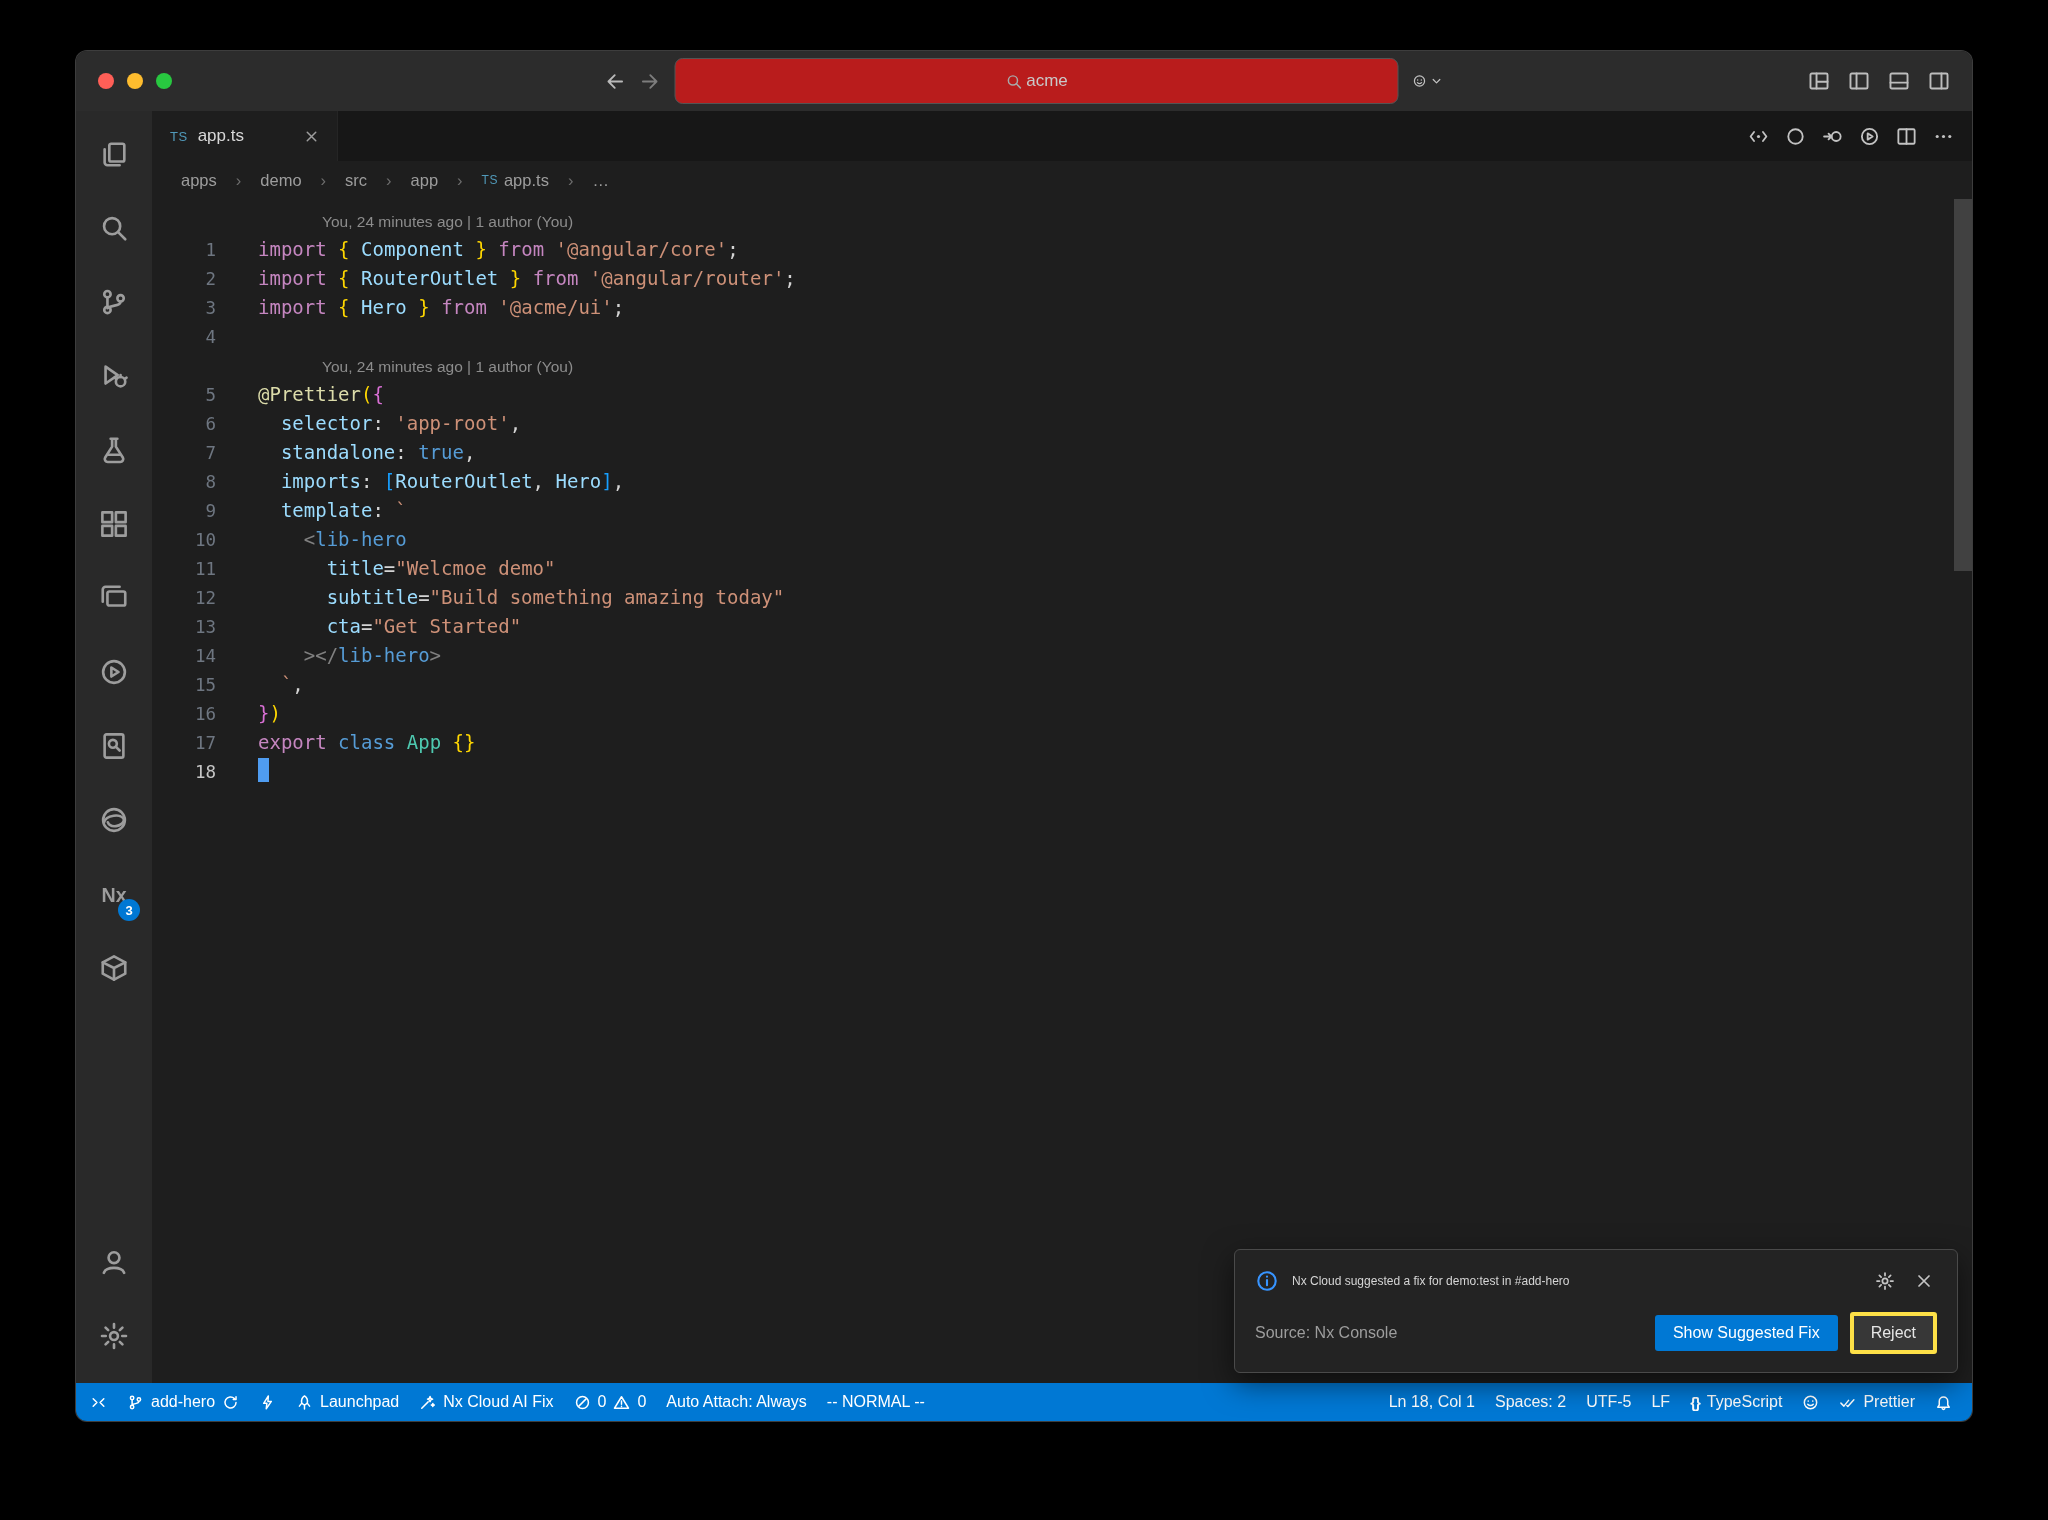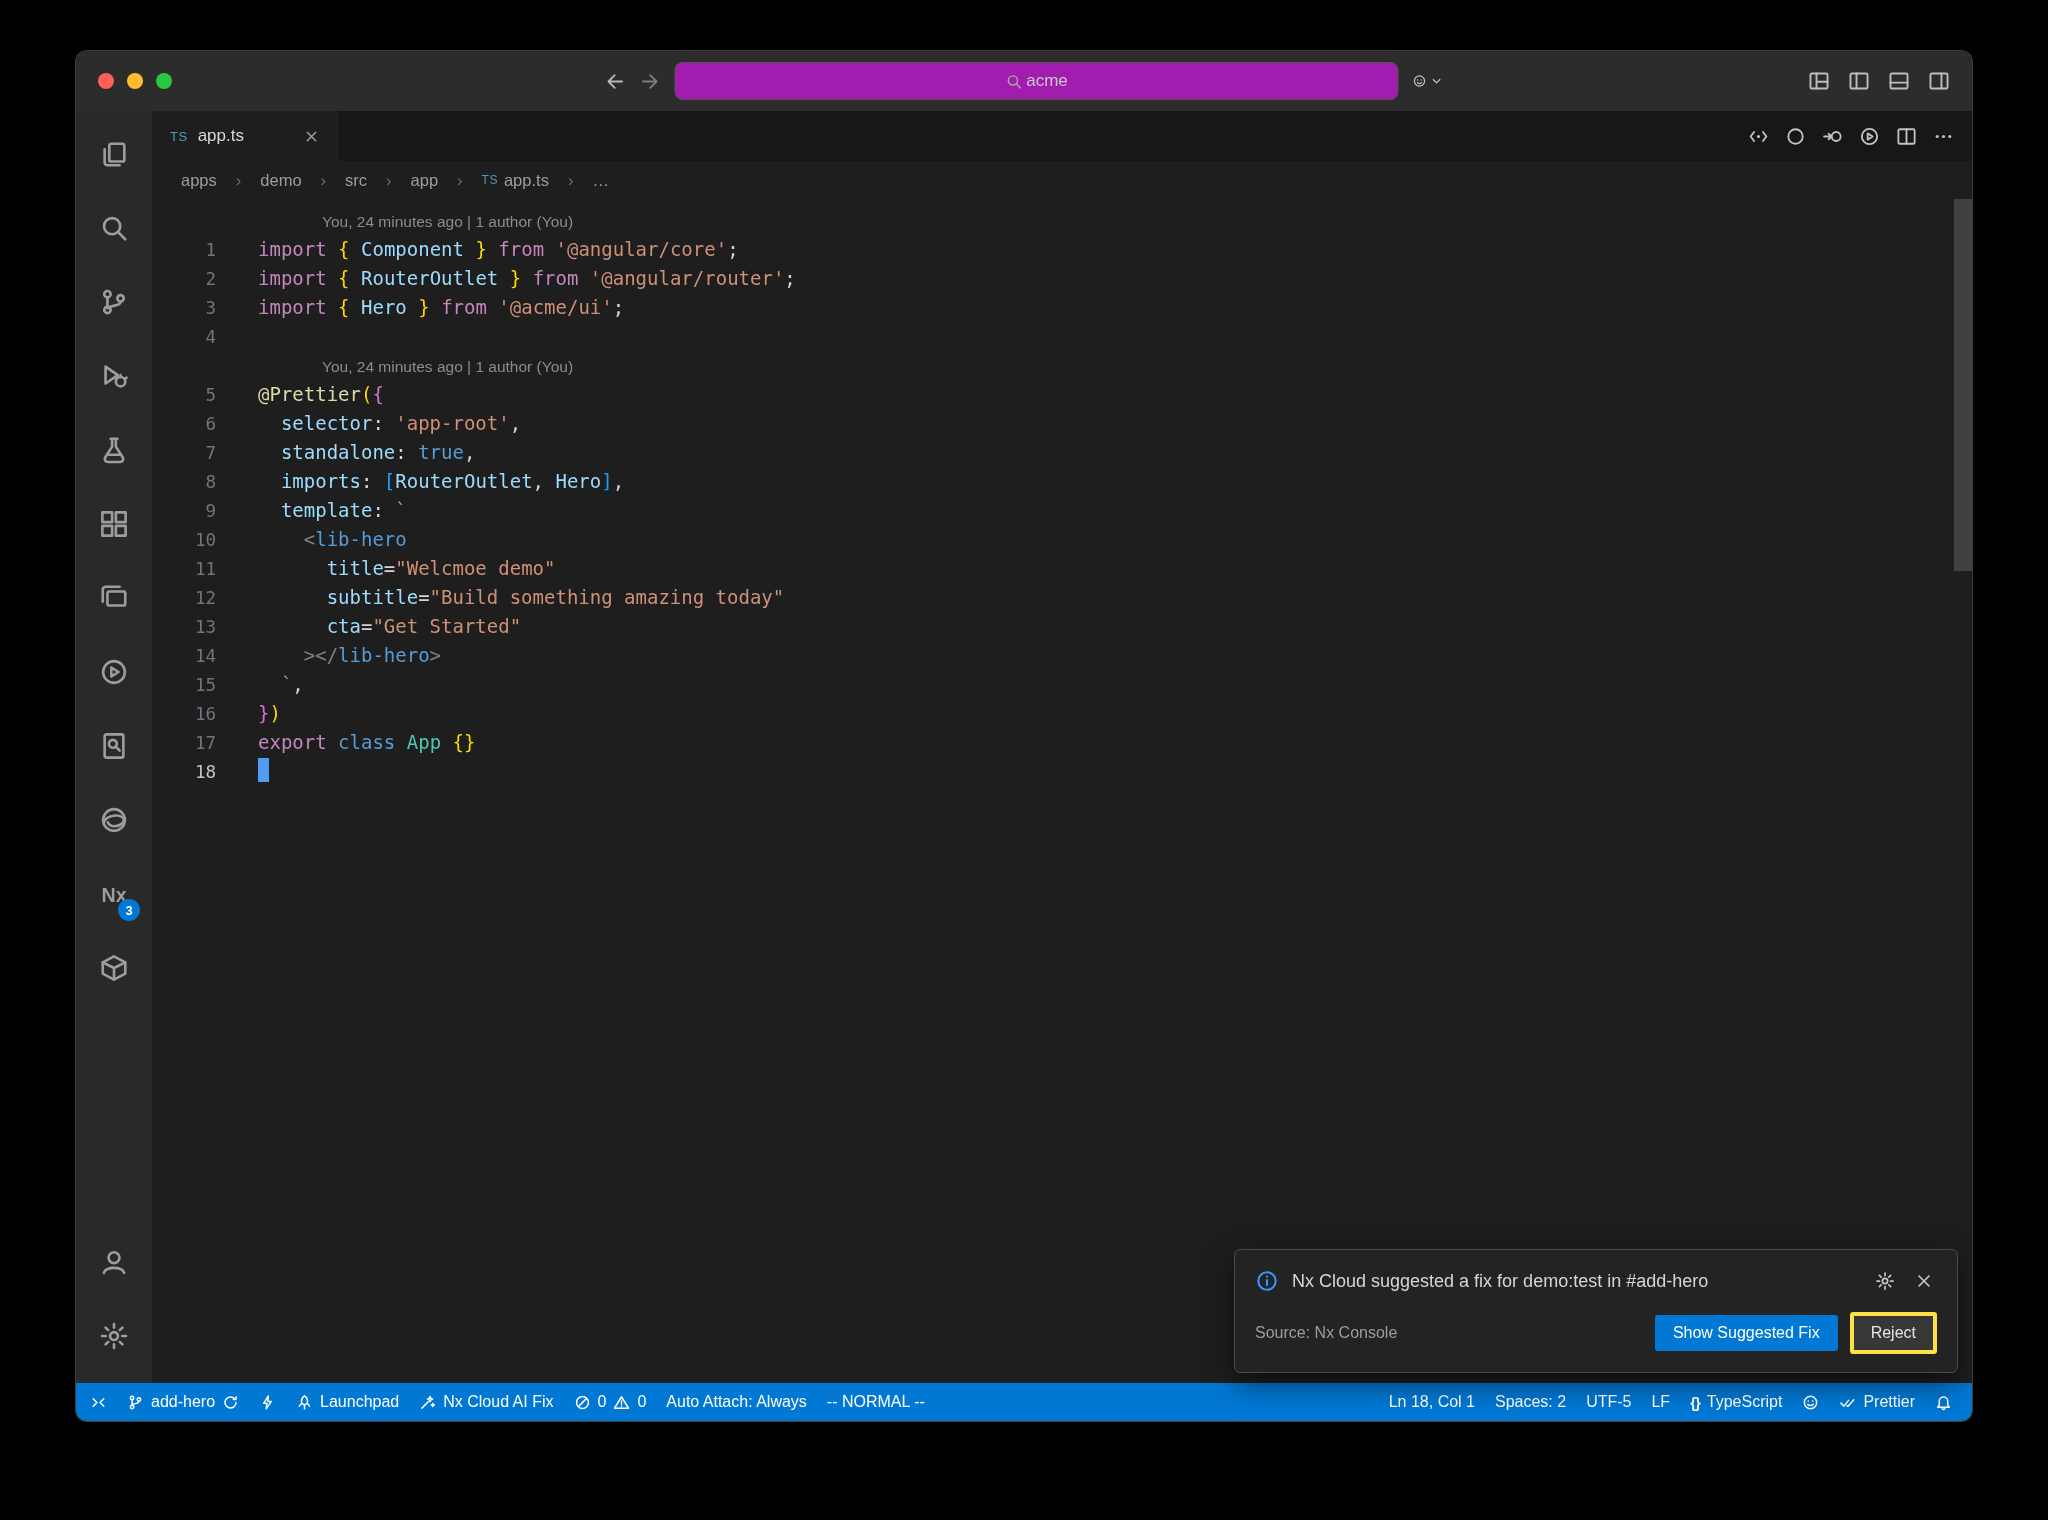--- a/index.html
+++ b/index.html
@@ -15,21 +15,21 @@
   .traffic{display:flex;gap:13px;margin-left:22px;z-index:2}
   .tl{width:16px;height:16px;border-radius:50%;display:inline-block}
   .tl-close{background:var(--t-red,#ff5f57)}
   .tl-min{background:var(--t-yellow,#febc2e)}
   .tl-max{background:var(--t-green,#28c840)}
   .tb-center{position:absolute;left:50%;top:0;height:100%;transform:translateX(-50%);
     display:flex;align-items:center;gap:14px}
   .tb-nav{color:#b9b9b9;cursor:pointer}
   .tb-nav svg{width:21px;height:21px}
   .tb-nav.dim{color:#7d7d7d}
-  .cmd{width:724px;height:38px;background:#a21caf;border:1px solid #545454;border-radius:8px;
+  .cmd{width:724px;height:46px;background:#b91c1c;border:1px solid #545454;border-radius:8px;
     display:flex;align-items:center;justify-content:center;gap:4px;color:#c9c9c9;font-size:17px;cursor:pointer}
   .cmd svg{width:17px;height:17px;color:#a8a8a8}
   .copilot{display:flex;align-items:center;gap:3px;color:#c3c3c3;cursor:pointer}
   .copilot svg:first-child{width:22px;height:22px}
   .copilot svg:last-child{width:14px;height:14px}
   .tb-right{margin-left:auto;display:flex;gap:10px;margin-right:18px;color:#bdbdbd}
   .tb-ic{padding:4px;cursor:pointer}
   .tb-ic svg{width:22px;height:22px}
 
   
@@ -72,21 +72,21 @@
     vertical-align:middle;margin-top:-3px}
   .scroll-thumb{position:absolute;right:0;top:0;width:18px;height:372px;background:rgba(140,140,140,.32)}
 
   
   .toast{position:absolute;right:14px;bottom:48px;width:724px;background:#232323;
     border:1px solid #4a4a4a;border-radius:6px;box-shadow:0 10px 30px rgba(0,0,0,.55);
     padding:18px 20px;z-index:5}
   .toast-r1{display:flex;align-items:center;gap:13px}
   .toast-info{color:#3794ff}
   .toast-info svg{width:24px;height:24px}
-  .toast-title{flex:1;color:#d6d6d6;font-size:18px}
+  .toast-title{flex:1;color:#d6d6d6;font-size:12px}
   .toast-btn{color:#c4c4c4;padding:3px;cursor:pointer}
   .toast-btn svg{width:20px;height:20px}
   .toast-r2{display:flex;align-items:center;margin-top:18px;gap:12px}
   .toast-src{color:#9d9d9d;font-size:16px;flex:1}
   .btn-primary{background:var(--accent,#0078d4);color:#fff;border:1px solid transparent;
     font-size:16px;padding:8px 17px;border-radius:3px;cursor:pointer;font-family:inherit}
   .btn-secondary{background:#373737;color:#e6e6e6;border:4px solid #fde047;
     font-size:16px;padding:8px 17px;border-radius:3px;cursor:pointer;font-family:inherit}
 
   

